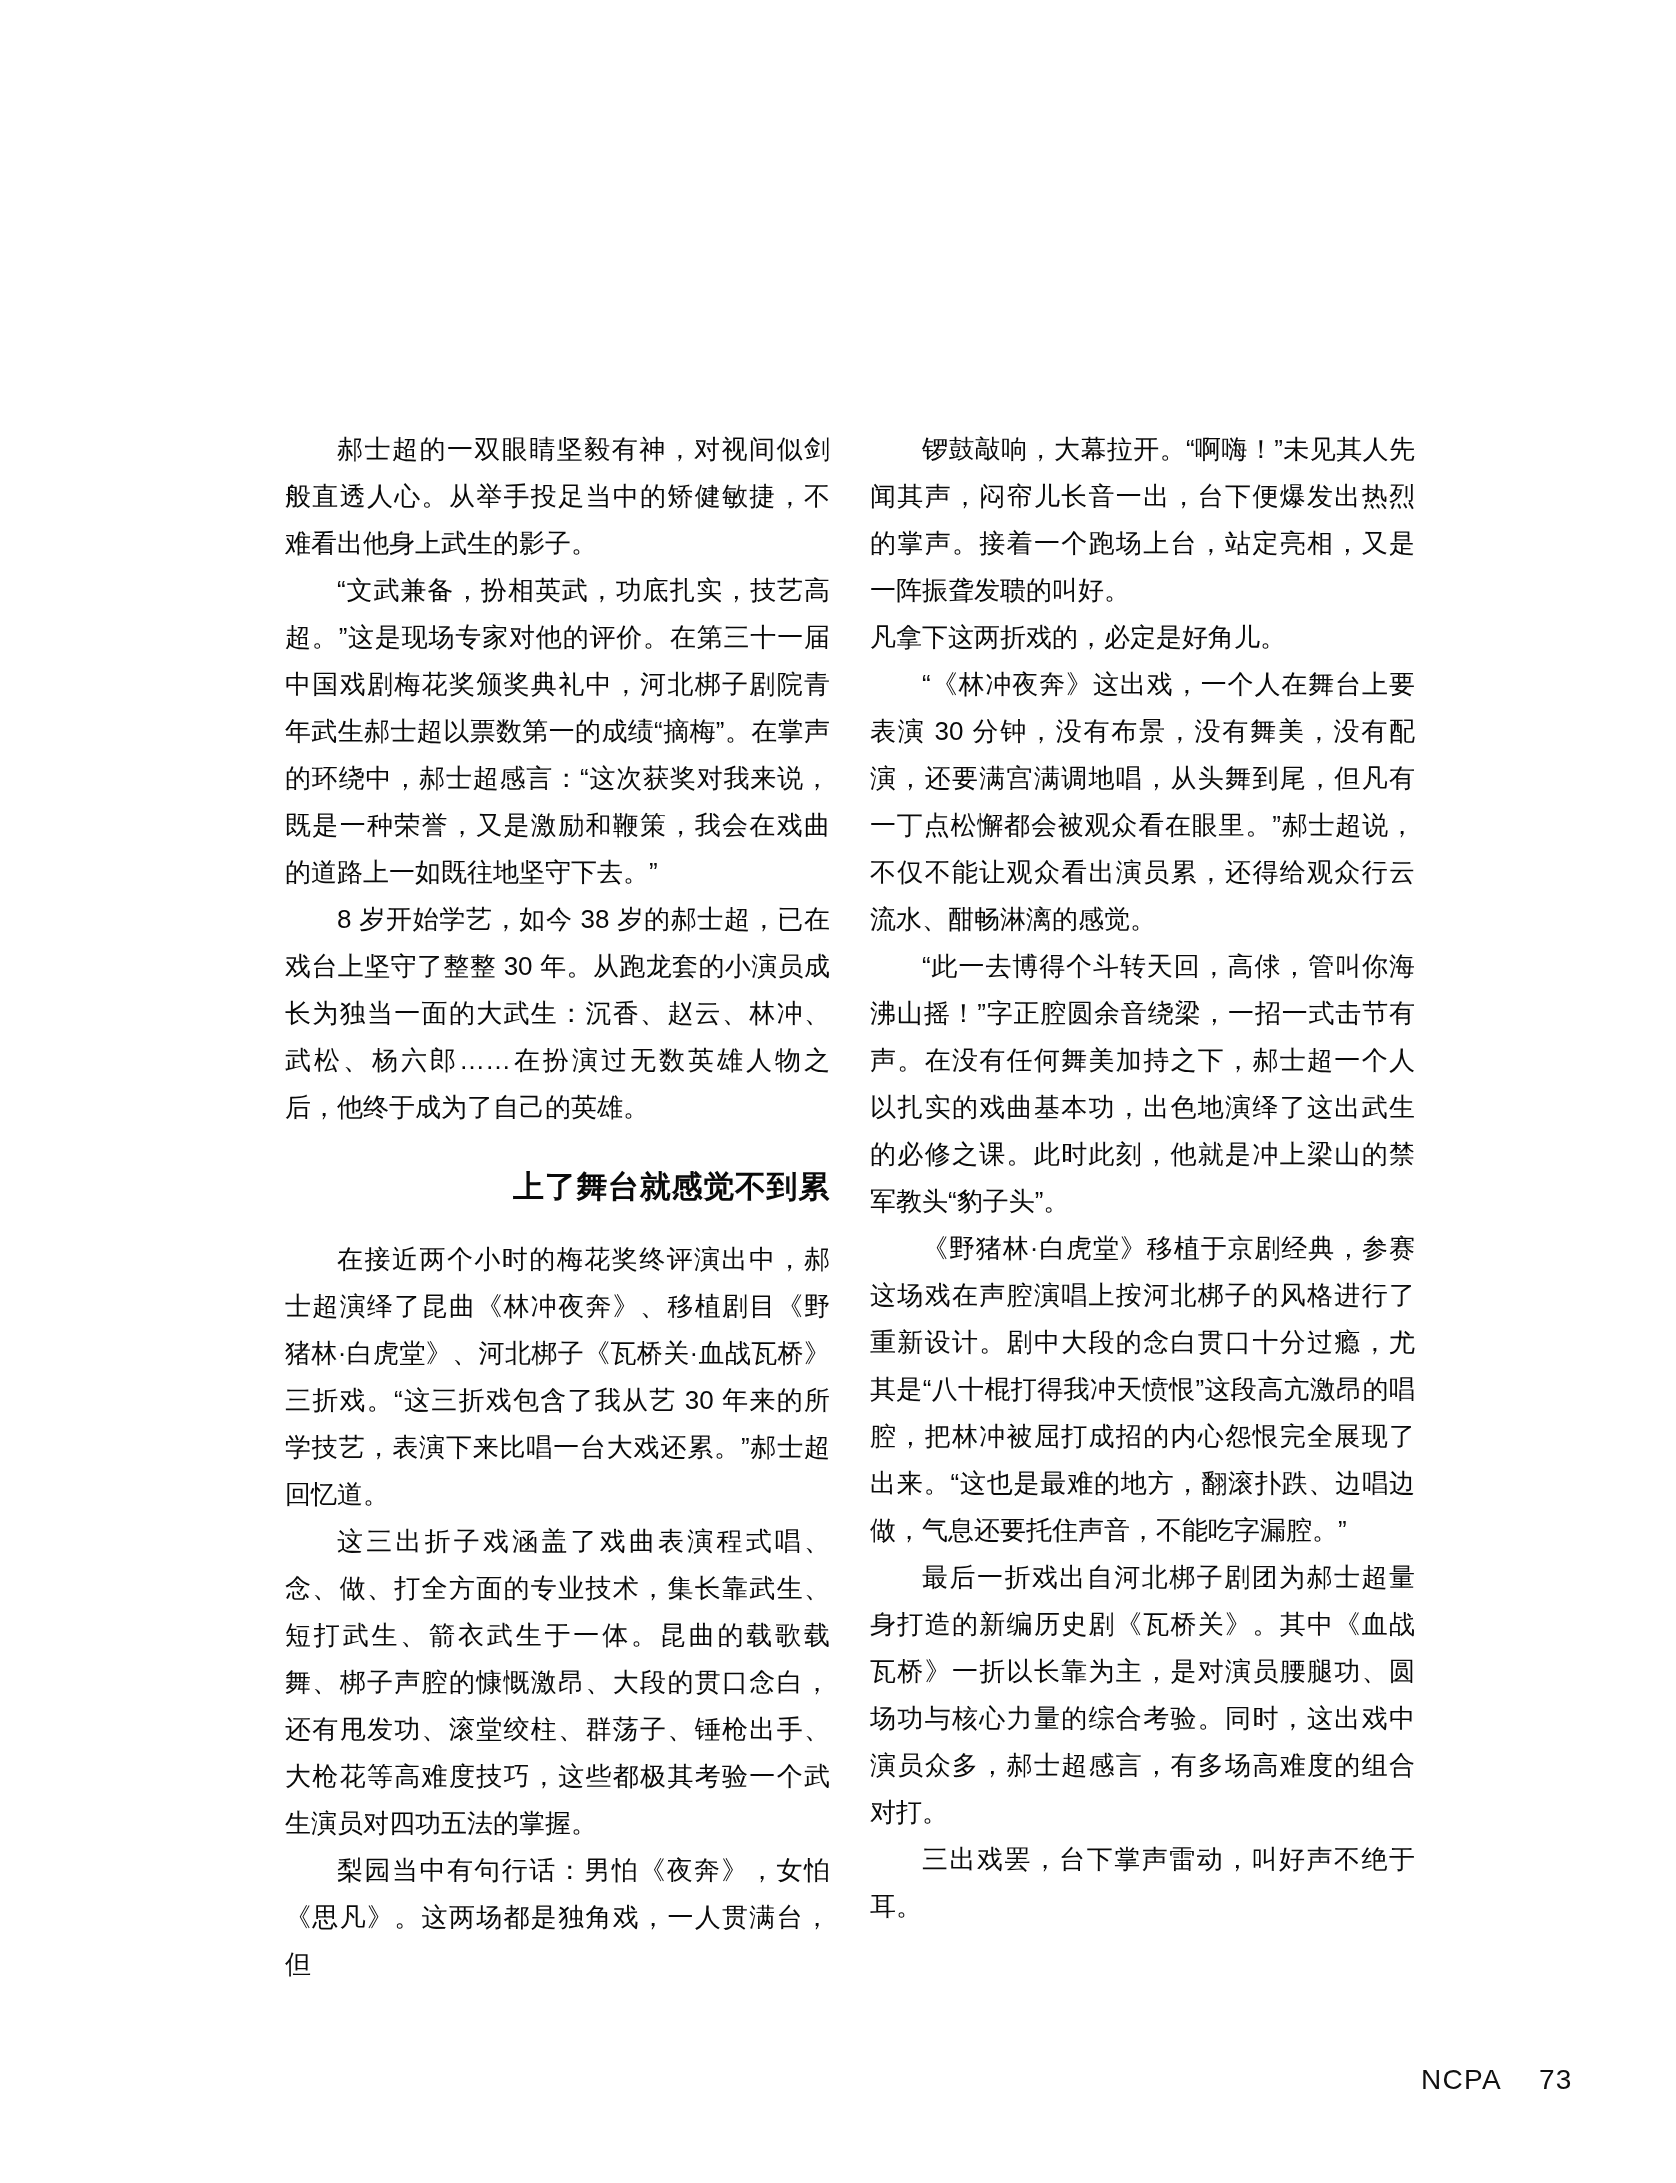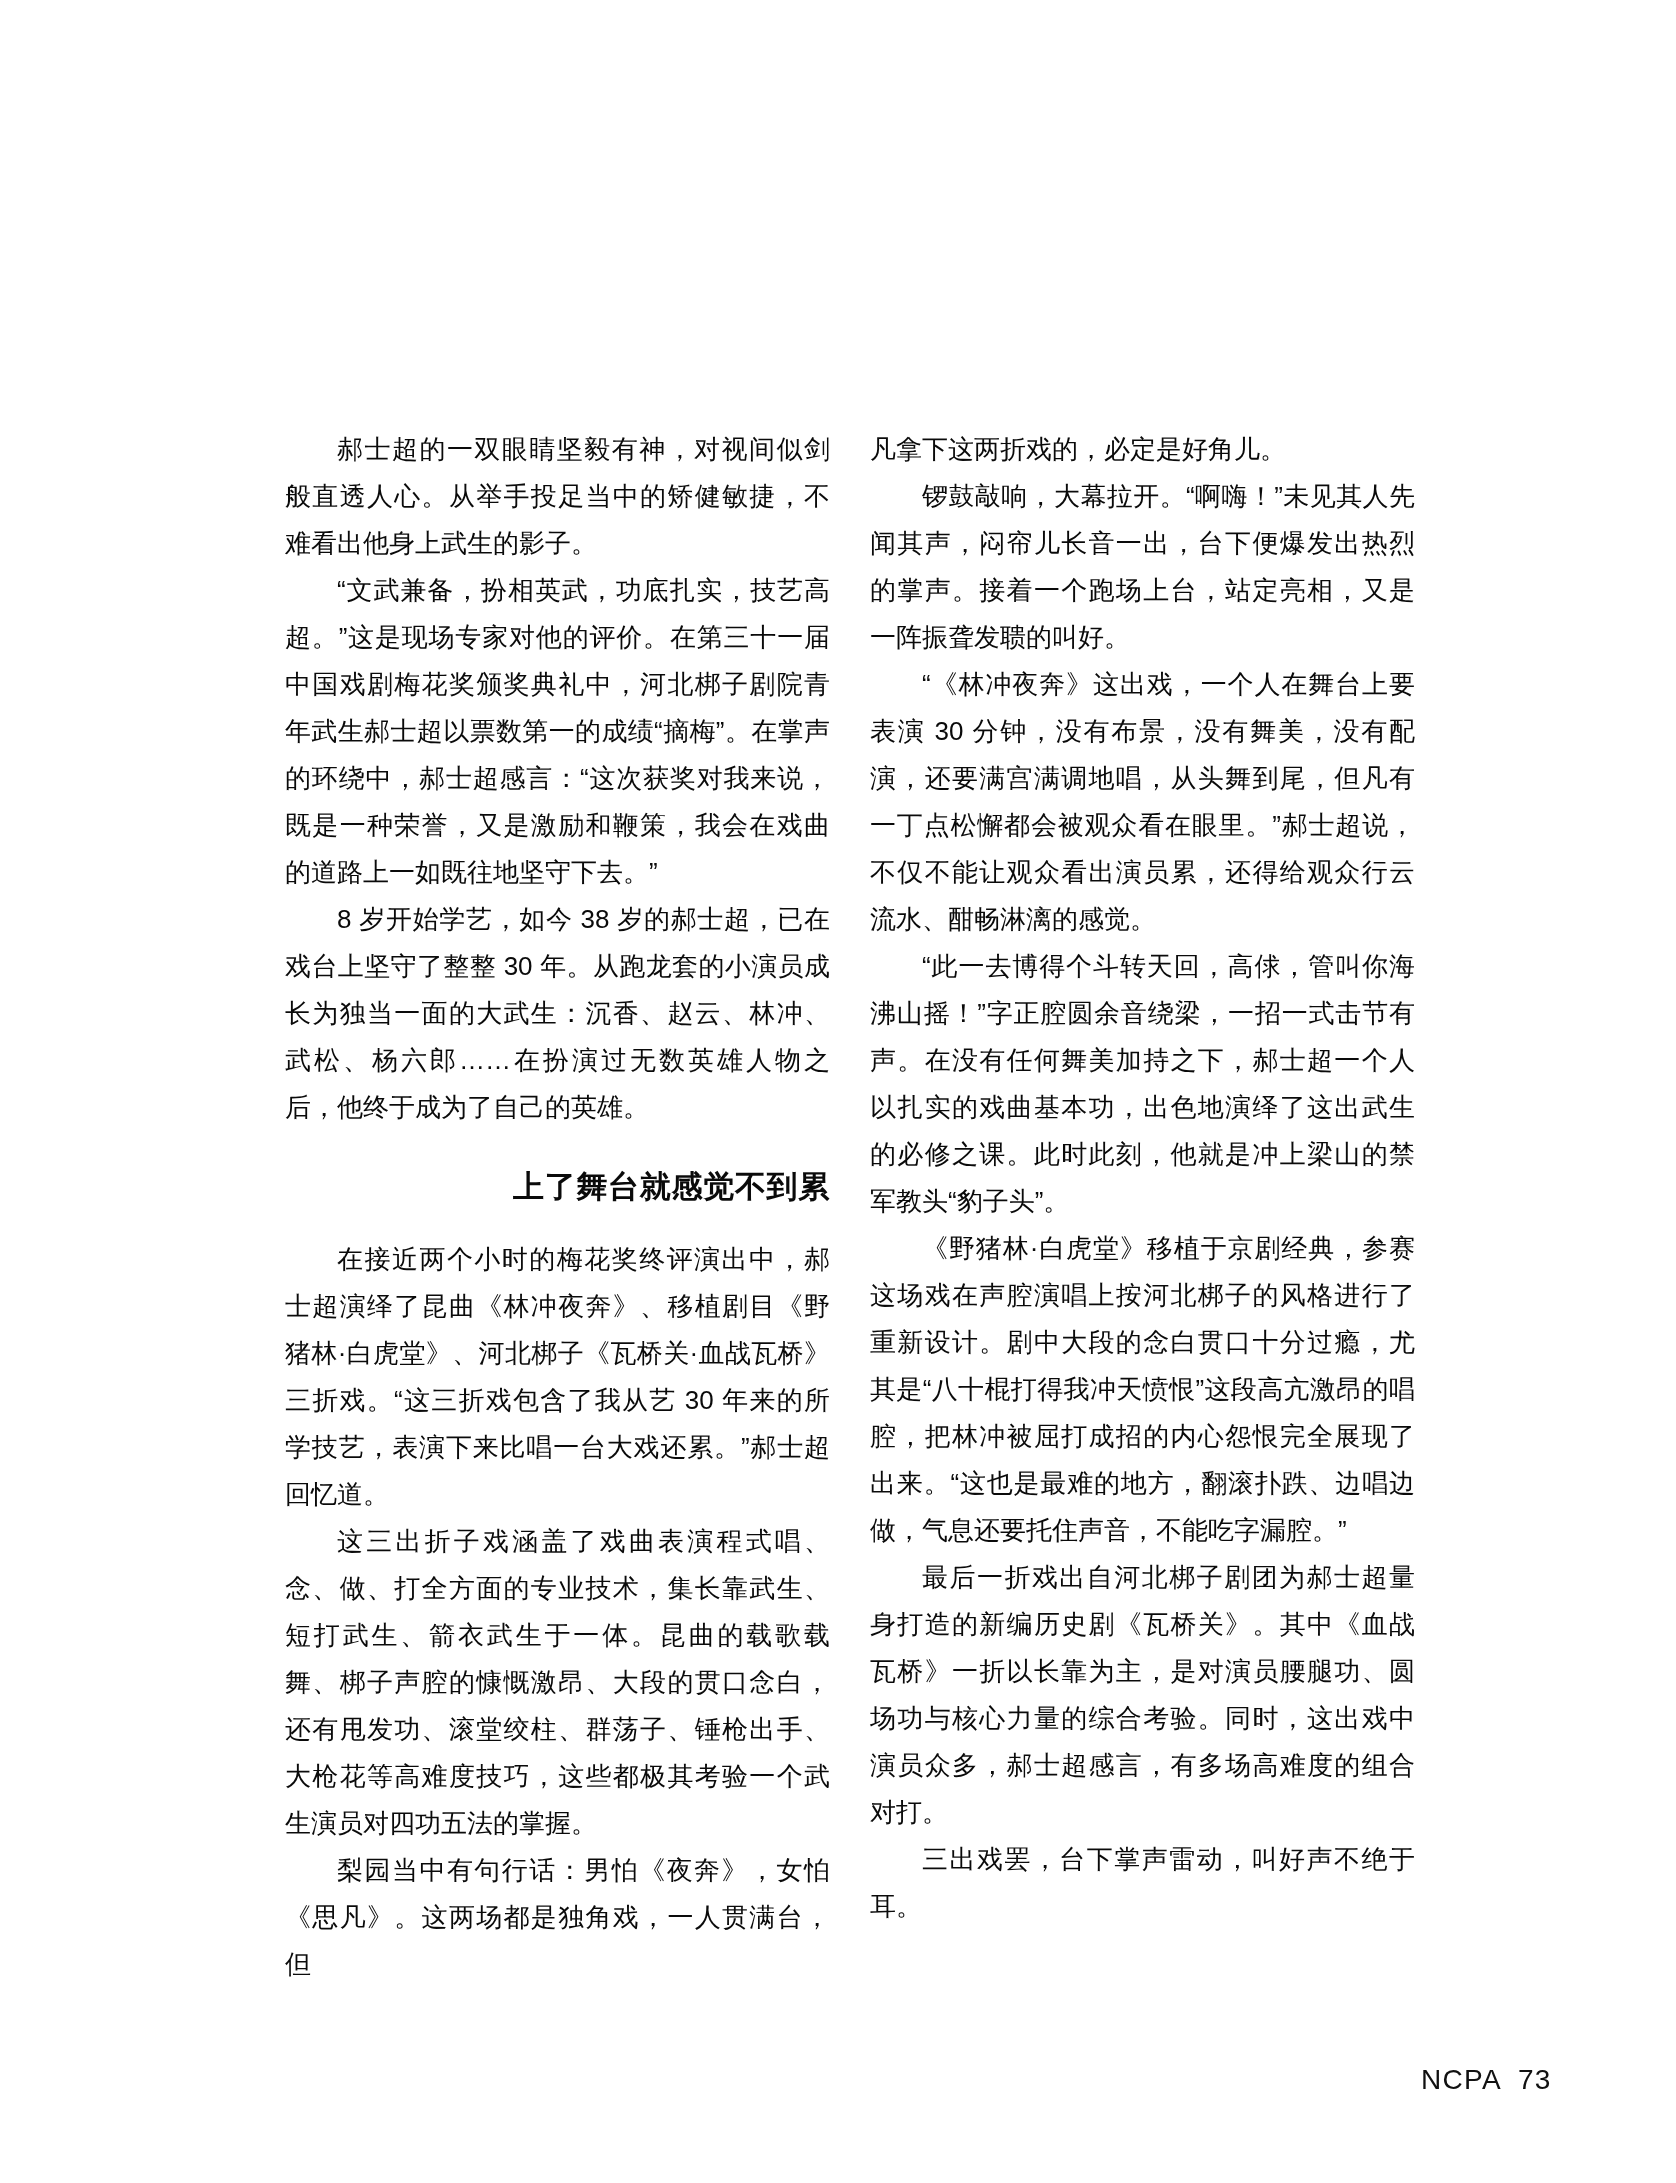--- a/index.html
+++ b/index.html
@@ -46,21 +46,21 @@
     letter-spacing: 0.7px;
     text-align: right;
   }
   .footer {
     position: absolute;
     left: 1421px;
     top: 2064px;
     font-size: 28px;
     letter-spacing: 1.3px;
     display: flex;
-    gap: 16px;
+    gap: 37px;
     color: #111111;
   }
 </style>
 </head>
 <body>
 
 <div class="page">
 
   <div class="columns">
 
@@ -70,22 +70,22 @@
       <p class="para">8 岁开始学艺，如今 38 岁的郝士超，已在戏台上坚守了整整 30 年。从跑龙套的小演员成长为独当一面的大武生：沉香、赵云、林冲、武松、杨六郎……在扮演过无数英雄人物之后，他终于成为了自己的英雄。</p>
 
       <h2 class="heading">上了舞台就感觉不到累</h2>
 
       <p class="para">在接近两个小时的梅花奖终评演出中，郝士超演绎了昆曲《林冲夜奔》、移植剧目《野猪林·白虎堂》、河北梆子《瓦桥关·血战瓦桥》三折戏。“这三折戏包含了我从艺 30 年来的所学技艺，表演下来比唱一台大戏还累。”郝士超回忆道。</p>
       <p class="para">这三出折子戏涵盖了戏曲表演程式唱、念、做、打全方面的专业技术，集长靠武生、短打武生、箭衣武生于一体。昆曲的载歌载舞、梆子声腔的慷慨激昂、大段的贯口念白，还有甩发功、滚堂绞柱、群荡子、锤枪出手、大枪花等高难度技巧，这些都极其考验一个武生演员对四功五法的掌握。</p>
       <p class="para">梨园当中有句行话：男怕《夜奔》，女怕《思凡》。这两场都是独角戏，一人贯满台，但</p>
     </div>
 
     <div class="col">
+      <p class="para">锣鼓敲响，大幕拉开。“啊嗨！”未见其人先闻其声，闷帘儿长音一出，台下便爆发出热烈的掌声。接着一个跑场上台，站定亮相，又是一阵振聋发聩的叫好。</p>
       <p class="para no-indent">凡拿下这两折戏的，必定是好角儿。</p>
-      <p class="para">锣鼓敲响，大幕拉开。“啊嗨！”未见其人先闻其声，闷帘儿长音一出，台下便爆发出热烈的掌声。接着一个跑场上台，站定亮相，又是一阵振聋发聩的叫好。</p>
       <p class="para">“《林冲夜奔》这出戏，一个人在舞台上要表演 30 分钟，没有布景，没有舞美，没有配演，还要满宫满调地唱，从头舞到尾，但凡有一丁点松懈都会被观众看在眼里。”郝士超说，不仅不能让观众看出演员累，还得给观众行云流水、酣畅淋漓的感觉。</p>
       <p class="para">“此一去博得个斗转天回，高俅，管叫你海沸山摇！”字正腔圆余音绕梁，一招一式击节有声。在没有任何舞美加持之下，郝士超一个人以扎实的戏曲基本功，出色地演绎了这出武生的必修之课。此时此刻，他就是冲上梁山的禁军教头“豹子头”。</p>
       <p class="para">《野猪林·白虎堂》移植于京剧经典，参赛这场戏在声腔演唱上按河北梆子的风格进行了重新设计。剧中大段的念白贯口十分过瘾，尤其是“八十棍打得我冲天愤恨”这段高亢激昂的唱腔，把林冲被屈打成招的内心怨恨完全展现了出来。“这也是最难的地方，翻滚扑跌、边唱边做，气息还要托住声音，不能吃字漏腔。”</p>
       <p class="para">最后一折戏出自河北梆子剧团为郝士超量身打造的新编历史剧《瓦桥关》。其中《血战瓦桥》一折以长靠为主，是对演员腰腿功、圆场功与核心力量的综合考验。同时，这出戏中演员众多，郝士超感言，有多场高难度的组合对打。</p>
       <p class="para">三出戏罢，台下掌声雷动，叫好声不绝于耳。</p>
     </div>
 
   </div>
 
   <div class="footer">

